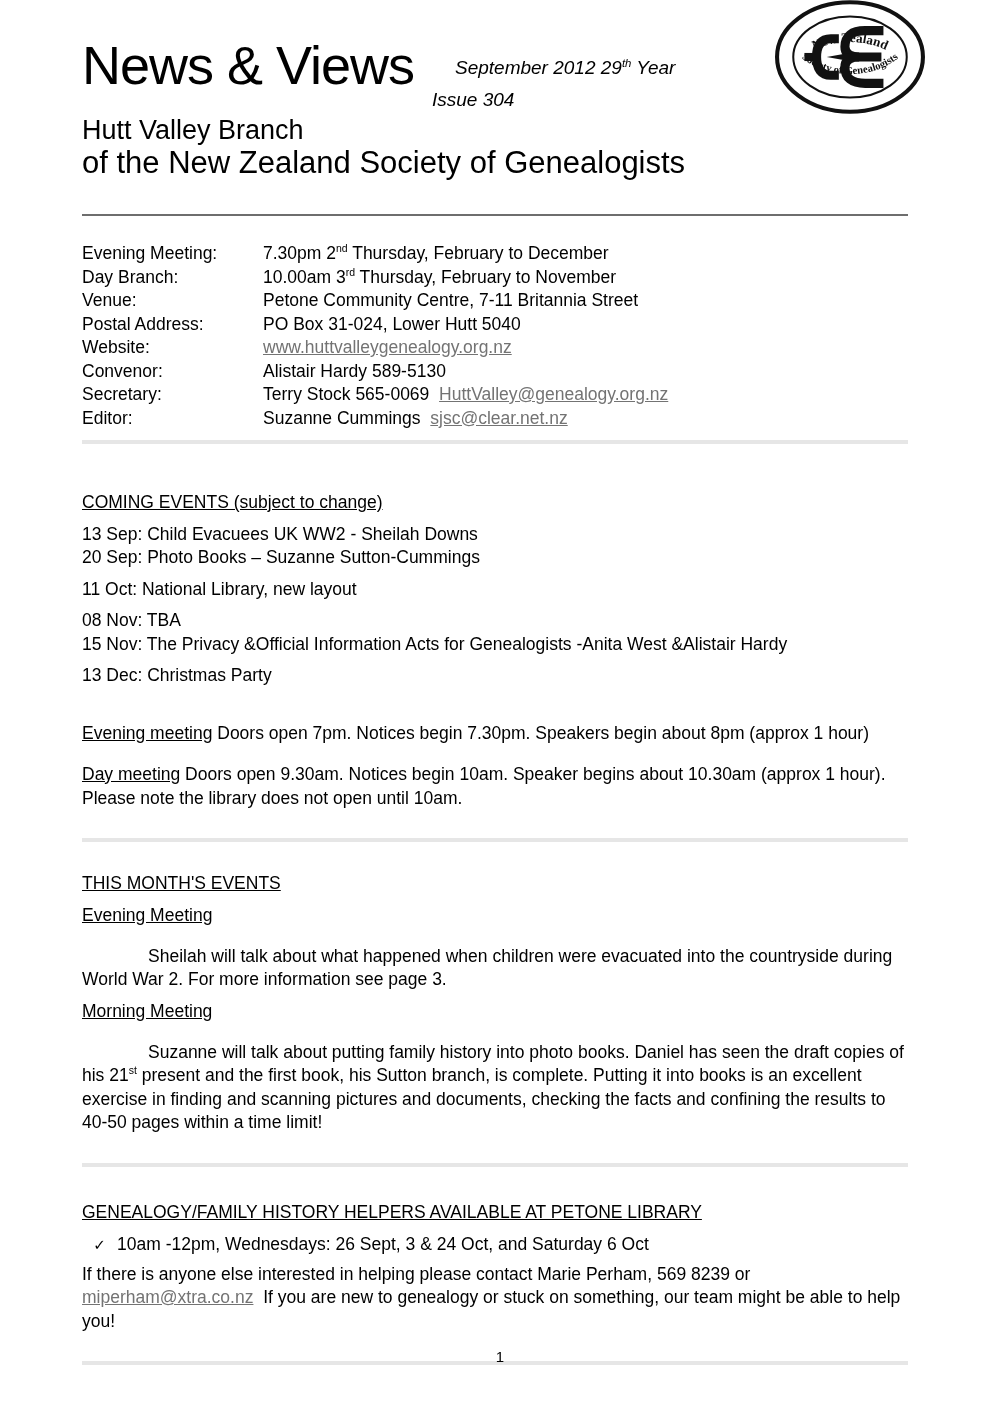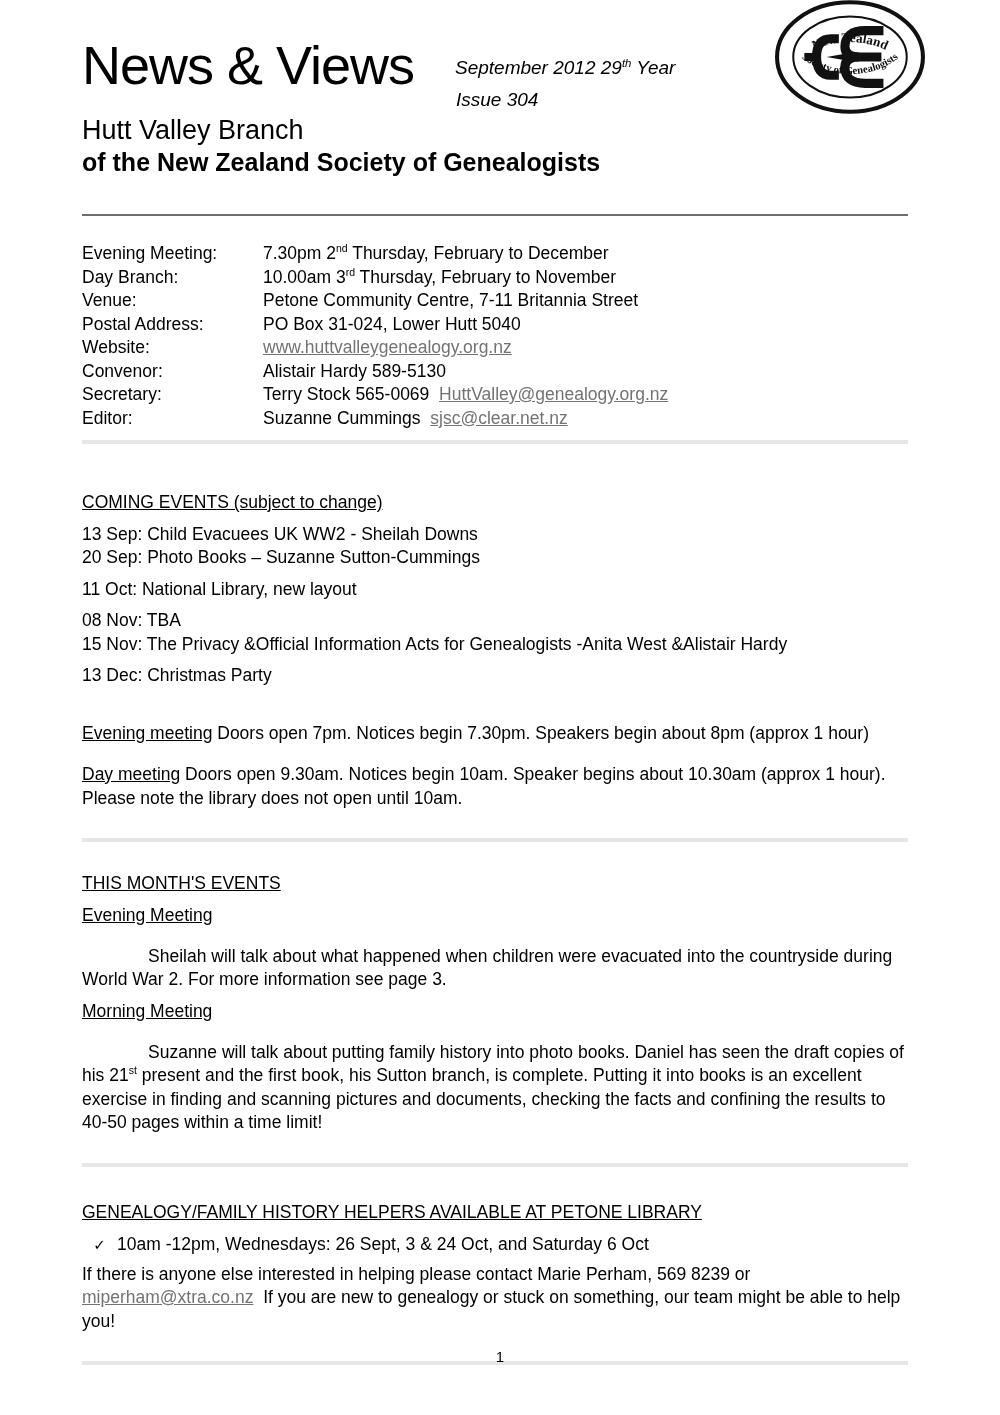--- a/index.html
+++ b/index.html
@@ -7,23 +7,23 @@
     width:1000px;height:1415px;
     font-family:"Liberation Sans","DejaVu Sans",sans-serif;
     color:#000;position:relative;
     font-size:17.5px;line-height:23.5px;
   }
   .page{padding:0 92px 0 82px;position:relative;}
   
   .header{position:relative;padding-top:36px;height:150px;}
   .masthead{font-size:54px;line-height:58px;letter-spacing:-1px;}
   .date-line{position:absolute;left:373px;top:56px;font-style:italic;font-size:19px;}
-  .issue-line{position:absolute;left:374px;top:88px;font-style:italic;font-size:19px;text-align:center;}
+  .issue-line{position:absolute;left:350px;top:88px;font-style:italic;font-size:19px;text-align:center;}
   .branch{font-size:27px;line-height:33px;margin-top:20px;}
-  .society{font-size:25px;line-height:31px;font-weight:bold;}
+  .society{font-size:31px;line-height:31px;}
   .logo{position:absolute;right:-18px;top:0;width:152px;height:114px;}
   sup{font-size:0.6em;line-height:0;}
   
   .rule-dark{height:2px;background:#6e6e6e;margin-top:28px;}
   .rule-light{height:4px;background:#e6e6e6;}
   
   .info-table{margin-top:26px;}
   .info-row{display:flex;}
   .info-label{width:181px;flex:0 0 181px;}
   .info-value{flex:1;}

